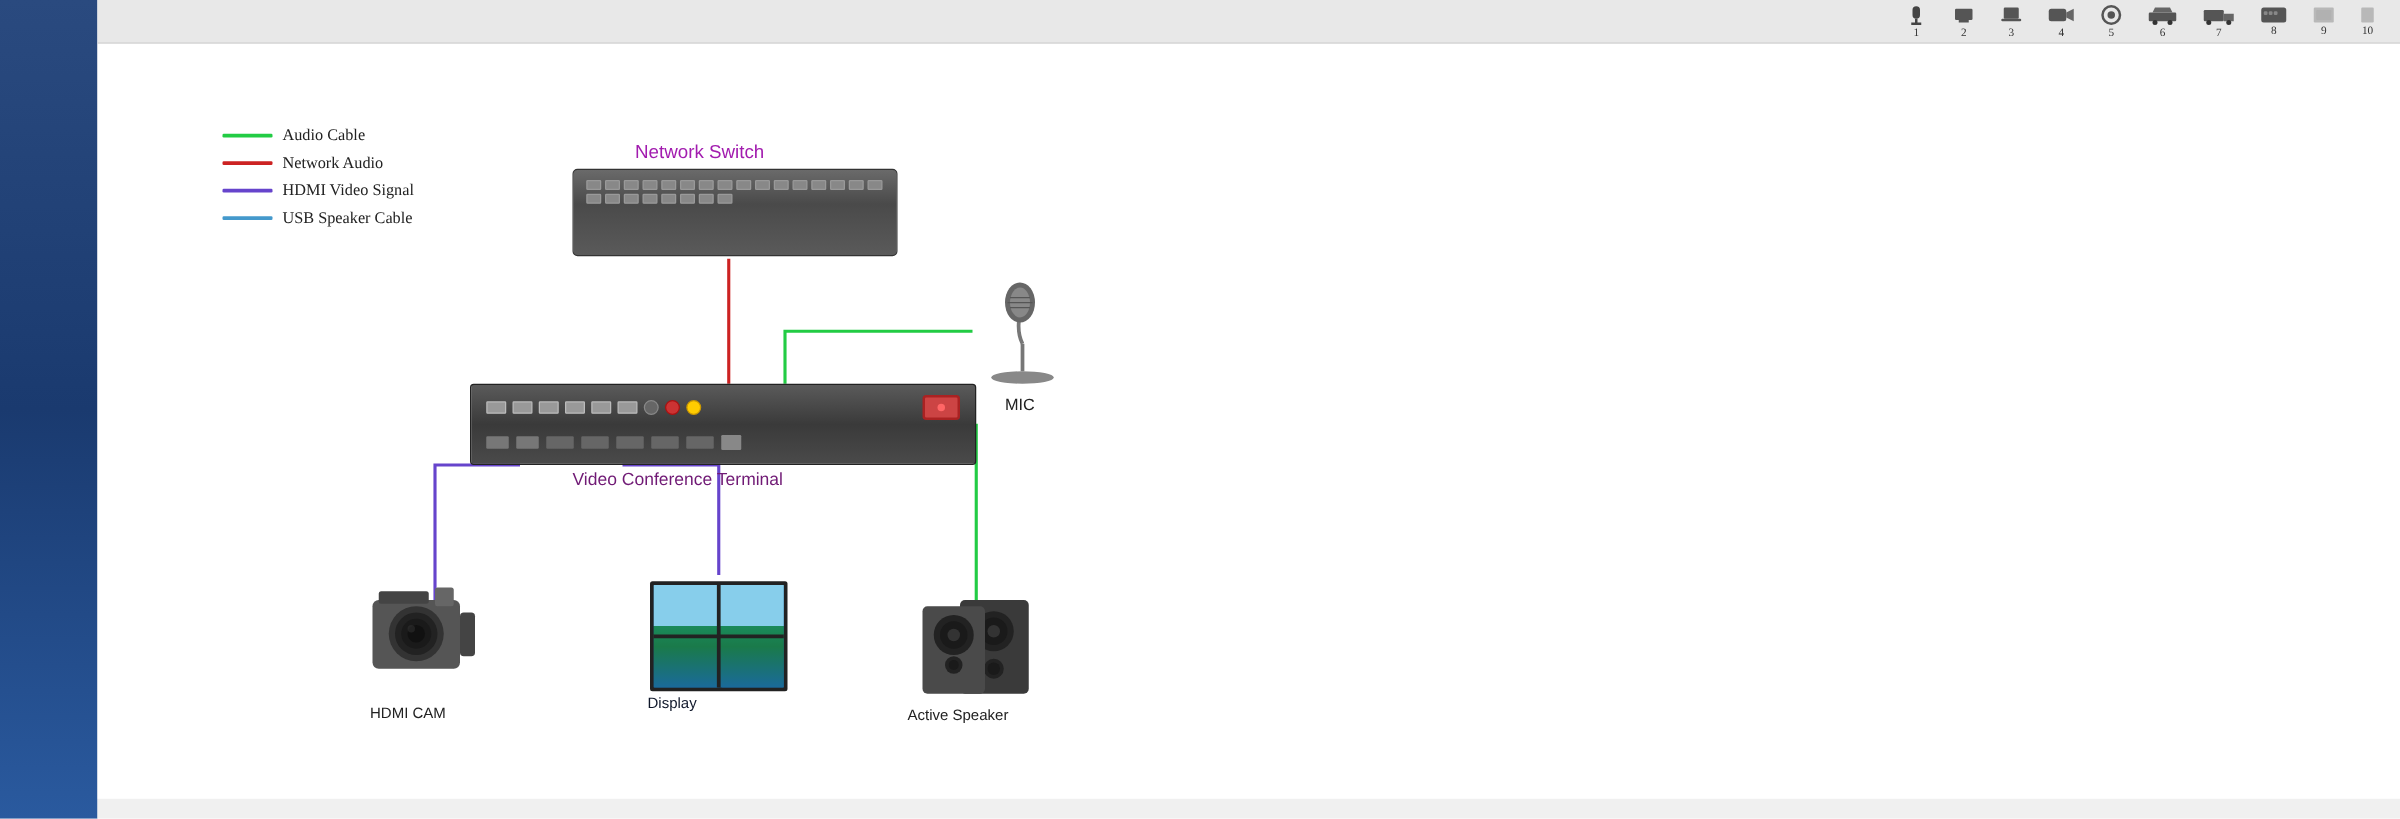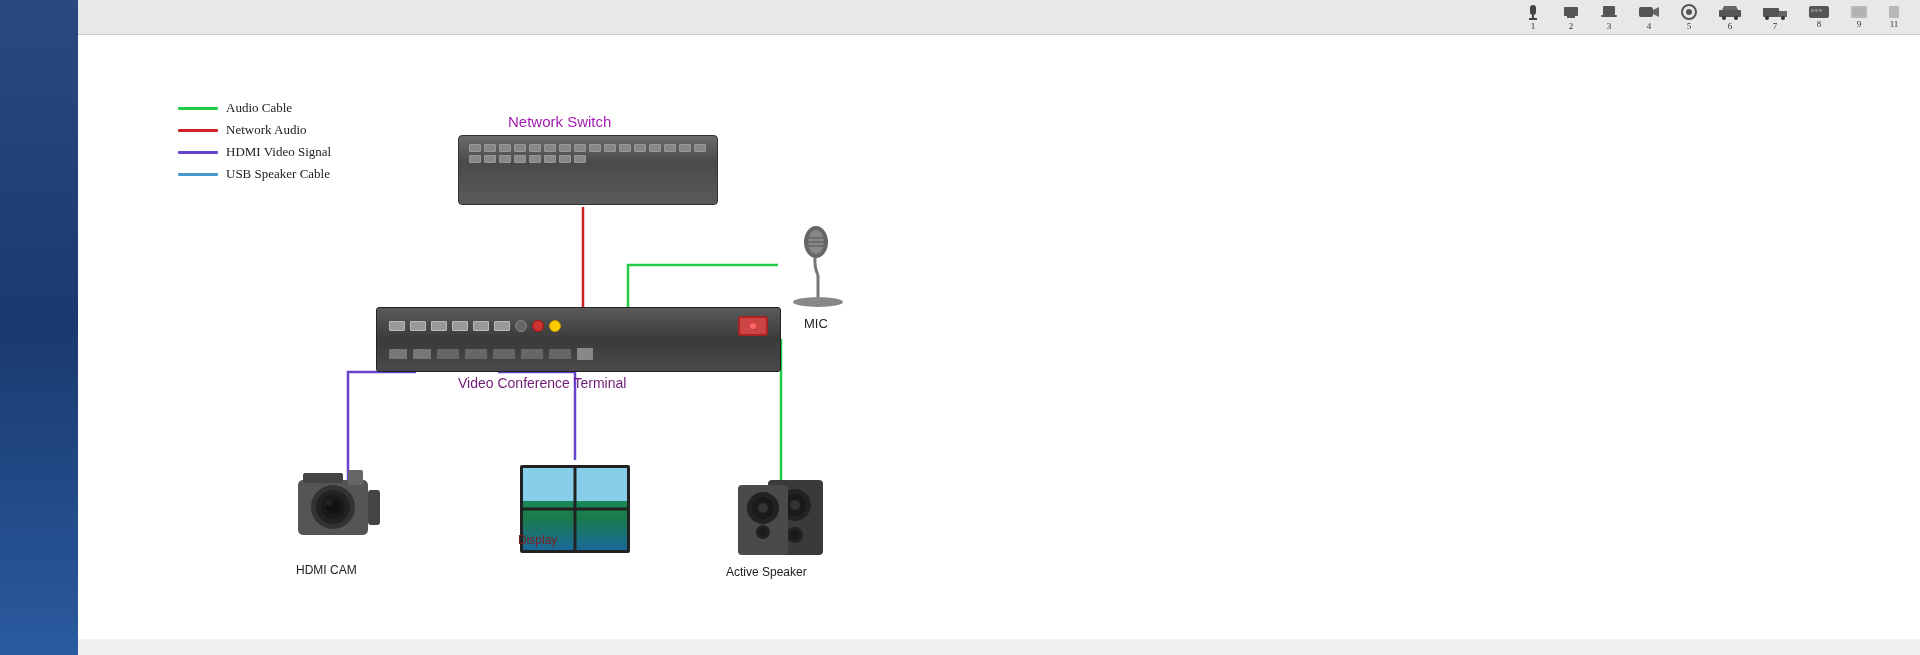--- a/index.html
+++ b/index.html
@@ -173,24 +173,24 @@
     
     .display-img {
       position: absolute;
       top: 425px;
       left: 437px;
       width: 120px;
       height: 100px;
     }
     .display-label {
       position: absolute;
-      top: 498px;
+      top: 520px;
       left: 440px;
       font-size: 12px;
-      color: #7f1d1d;
+      color: #0f172a;
       font-family: Arial, sans-serif;
     }
     
     .speaker-img {
       position: absolute;
       top: 435px;
       left: 655px;
       width: 100px;
       height: 90px;
     }
@@ -289,21 +289,21 @@
           <rect x="1" y="1" width="16" height="12" rx="1" fill="#888" opacity="0.5"></rect>
           <rect x="3" y="3" width="12" height="8" rx="1" fill="#aaa" opacity="0.5"></rect>
         </svg>
         <span>9</span>
       </div>
 
       <div class="icon-item">
         <svg width="12" height="14" viewBox="0 0 12 14">
           <rect x="1" y="1" width="10" height="12" rx="1" fill="#888" opacity="0.5"></rect>
         </svg>
-        <span>11</span>
+        <span>10</span>
       </div>
     </div>
   </div>
 
   <div class="diagram-area">
 
     <div class="legend">
       <div class="legend-item">
         <div class="legend-line" style="background:#22cc44;"></div>
         <span>Audio Cable</span>

